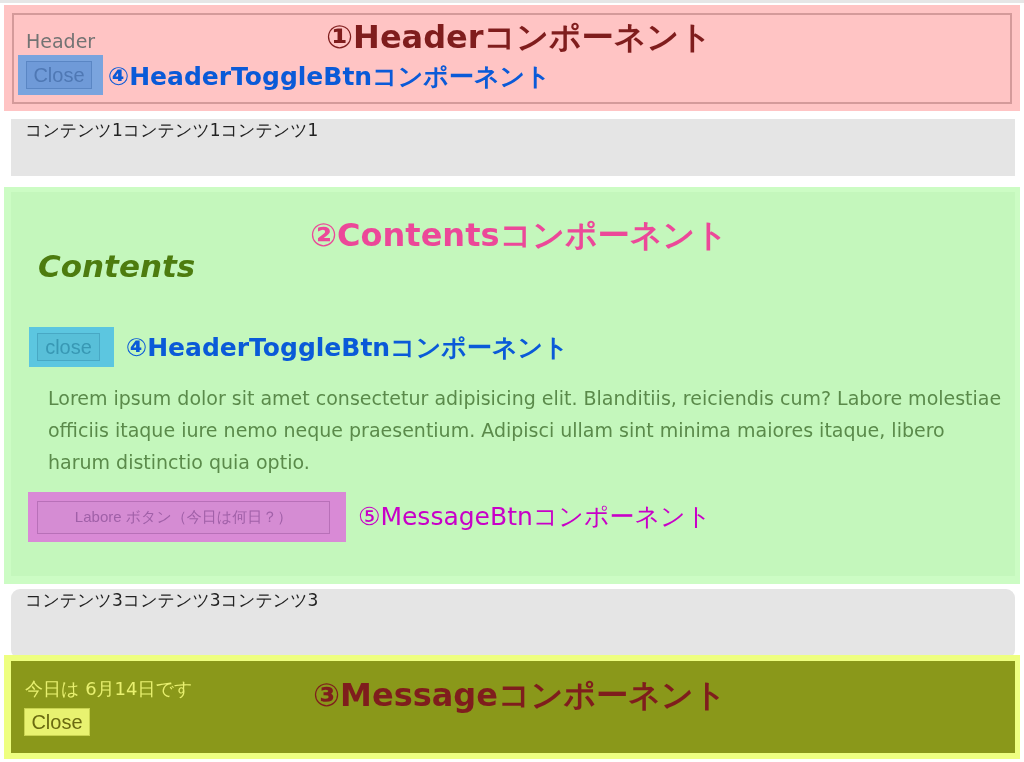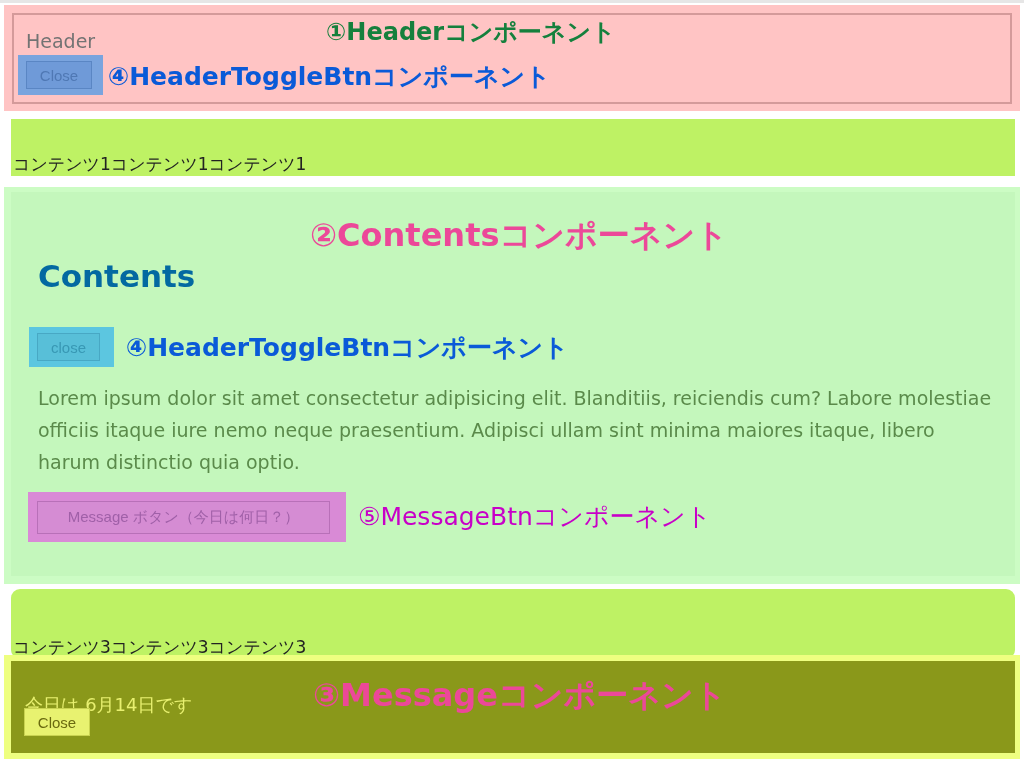--- a/index.html
+++ b/index.html
@@ -10,55 +10,55 @@
     }
     .abs { position: absolute; }
     .topline { left: 0; top: 0; width: 1024px; height: 3px; background: #e6e6e6; }
 
     
     .header-outer { left: 4px; top: 5px; width: 1016px; height: 106px; background: #ffc4c4; }
     .header-inner { left: 12px; top: 13px; width: 1000px; height: 91px; border: 2px solid #d49a9a; box-sizing: border-box; }
     .header-title { left: 26px; top: 30px; font-size: 19px; color: #737373; }
     .hl-blue { background: #7aa4de; }
     .btn {
-      position: absolute; box-sizing: border-box; font-size: 15px;
+      position: absolute; box-sizing: border-box; font-size: 20px;
       font-family: "Liberation Sans", sans-serif;
       display: flex; align-items: center; justify-content: center; cursor: pointer;
     }
     .header-close-hl { left: 18px; top: 55px; width: 85px; height: 40px; }
     .header-close { left: 26px; top: 61px; width: 66px; height: 28px; background: #6f9ad8; border: 1px solid #5a86c4; color: #4f78b4; }
 
-    .label-red { left: 326px; top: 16px; font-size: 24px; font-weight: bold; color: #15803d; white-space: nowrap; }
+    .label-red { left: 326px; top: 16px; font-size: 32px; font-weight: bold; color: #7f1d1d; white-space: nowrap; }
     .label-blue { font-size: 25px; font-weight: bold; color: #0a5ad8; white-space: nowrap; text-align: center; }
     .lbl-htb1 { left: 108px; top: 60px; }
 
     
-    .plain { left: 11px; width: 1004px; background: #bef264; font-size: 17px; color: #222; box-sizing: border-box; padding-left: 2px; display: flex; align-items: flex-end; }
+    .plain { left: 11px; width: 1004px; background: #e5e5e5; font-size: 17px; color: #222; box-sizing: border-box; padding-left: 14px; display: flex; align-items: flex-start; }
     .plain1 { top: 119px; height: 57px; }
     .plain3 { top: 589px; height: 70px; border-radius: 9px; }
 
     
     .contents-outer { left: 4px; top: 187px; width: 1016px; height: 397px; background: #ccfcc4; }
     .contents-inner { left: 11px; top: 192px; width: 1004px; height: 384px; background: #c4f7bc; }
     .label-green { left: 310px; top: 214px; font-size: 32px; font-weight: bold; color: #ec4899; white-space: nowrap; }
-    .contents-title { left: 38px; top: 258px; font-size: 31px; font-weight: bold; color: #0369a1; }
+    .contents-title { left: 38px; top: 248px; font-size: 31px; font-weight: bold; color: #4d7c0f; font-style: italic; }
     .close-hl2 { left: 29px; top: 327px; width: 85px; height: 40px; background: #5cc6e0; }
     .close2 { left: 37px; top: 333px; width: 63px; height: 28px; background: #58bfd8; border: 1px solid #48a8c4; color: #3898b4; }
     .lbl-htb2 { left: 126px; top: 331px; }
-    .lorem { left: 38px; top: 382px; width: 960px; font-size: 19px; line-height: 32px; color: #5a8a4a; }
+    .lorem { left: 48px; top: 382px; width: 960px; font-size: 19px; line-height: 32px; color: #5a8a4a; }
     .msg-hl { left: 28px; top: 492px; width: 318px; height: 50px; background: #d98ad6; }
     .msg-btn { left: 37px; top: 501px; width: 293px; height: 33px; background: #d58cd3; border: 1px solid #b870b8; color: #a060a8; font-size: 15px; }
     .label-magenta { left: 358px; top: 500px; font-size: 25px; font-weight: normal; color: #c800c8; white-space: nowrap; }
 
     
     .msg-outer { left: 4px; top: 655px; width: 1016px; height: 104px; background: #eeff80; }
     .msg-inner { left: 11px; top: 661px; width: 1004px; height: 92px; background: #8a981a; }
-    .msg-text { left: 25px; top: 677px; font-size: 18px; color: #e8f070; margin-top: 16px; }
+    .msg-text { left: 25px; top: 677px; font-size: 18px; color: #e8f070; }
     .msg-close { left: 24px; top: 708px; width: 66px; height: 28px; background: #e8f270; border: 1px solid #c8d250; color: #6a6a10; }
-    .label-black { left: 313px; top: 674px; font-size: 32px; font-weight: bold; color: #ec4899; white-space: nowrap; }
+    .label-black { left: 313px; top: 674px; font-size: 32px; font-weight: bold; color: #7f1d1d; white-space: nowrap; }
   </style>
 </head>
 <body>
 
 <div class="abs topline"></div>
 
 <div class="abs header-outer"></div>
 <div class="abs header-inner"></div>
 <div class="abs header-title">Header</div>
 <div class="abs header-close-hl hl-blue"></div>
@@ -72,21 +72,21 @@
 
 <div class="abs contents-outer"></div>
 <div class="abs contents-inner"></div>
 <div class="abs label-green">②Contentsコンポーネント</div>
 <div class="abs contents-title">Contents</div>
 <div class="abs close-hl2"></div>
 <div class="btn close2">close</div>
 <div class="abs label-blue lbl-htb2">④HeaderToggleBtnコンポーネント</div>
 <div class="abs lorem">Lorem ipsum dolor sit amet consectetur adipisicing elit. Blanditiis, reiciendis cum? Labore molestiae officiis itaque iure nemo neque praesentium. Adipisci ullam sint minima maiores itaque, libero harum distinctio quia optio.</div>
 <div class="abs msg-hl"></div>
-<div class="btn msg-btn">Message ボタン（今日は何日？）</div>
+<div class="btn msg-btn">Labore ボタン（今日は何日？）</div>
 <div class="abs label-magenta">⑤MessageBtnコンポーネント</div>
 
 <div class="abs plain plain3">
   <span>コンテンツ3コンテンツ3コンテンツ3</span>
 </div>
 
 <div class="abs msg-outer"></div>
 <div class="abs msg-inner"></div>
 <div class="abs msg-text">今日は 6月14日です</div>
 <div class="btn msg-close">Close</div>

